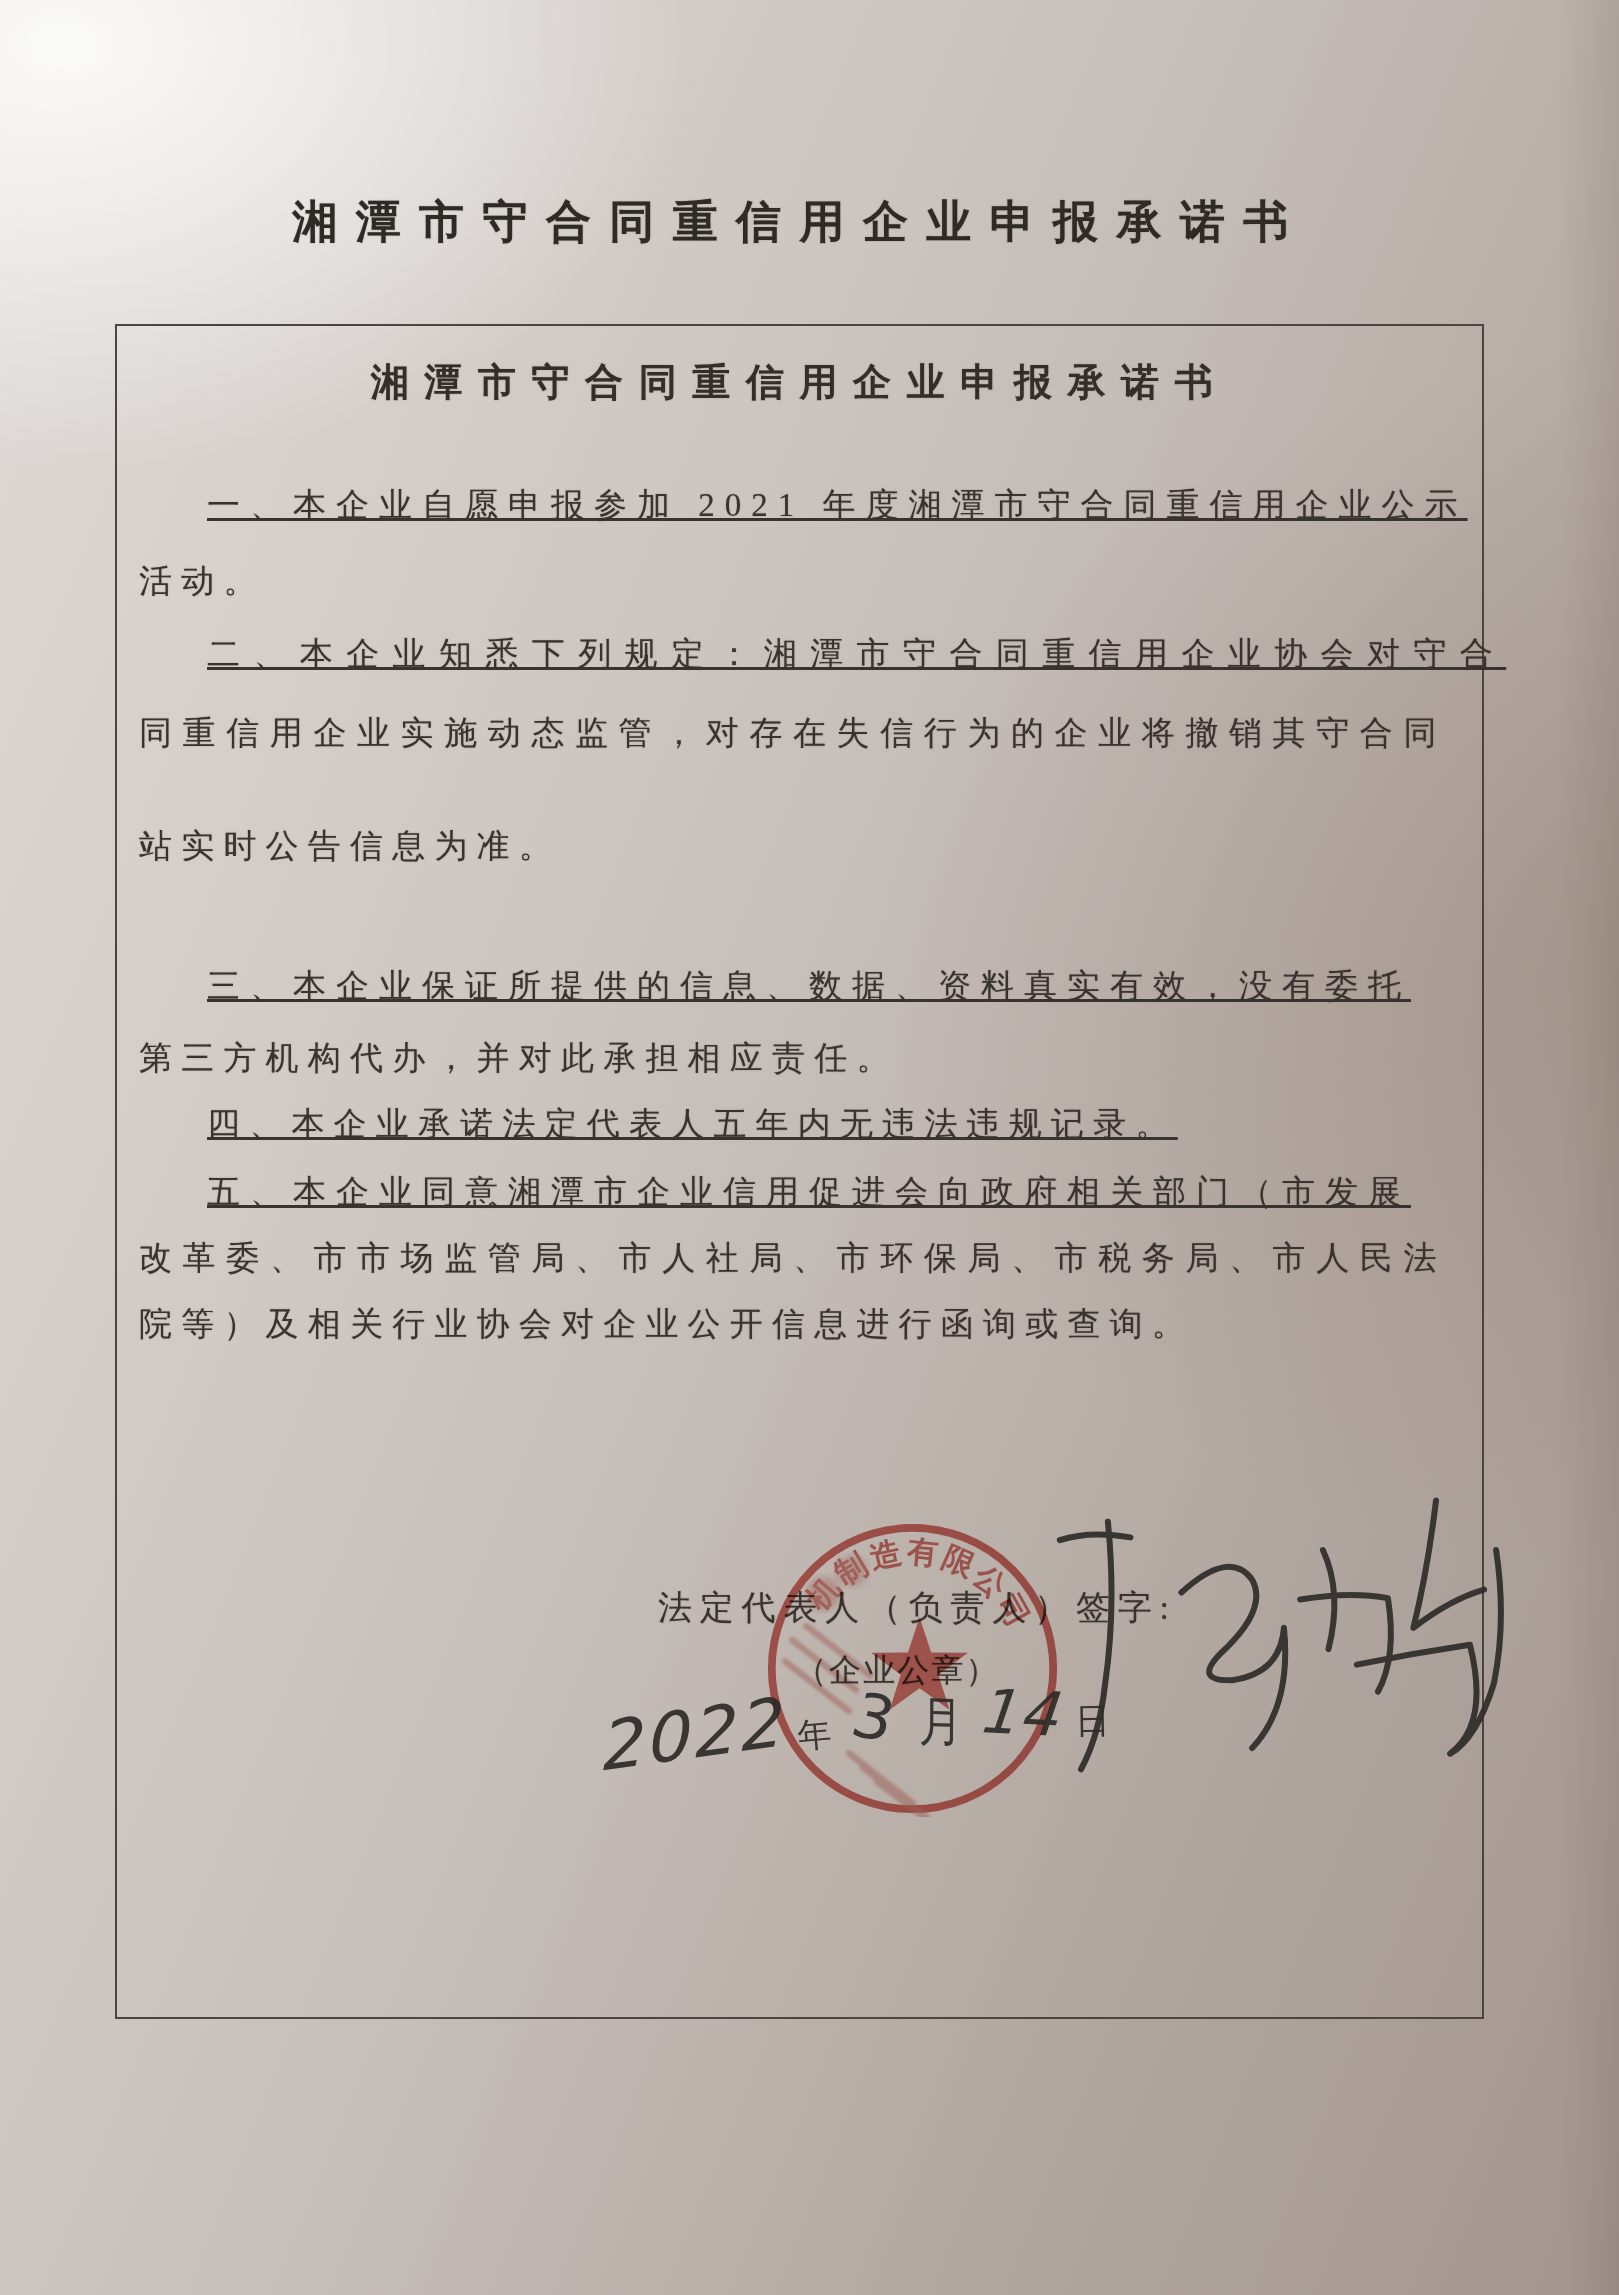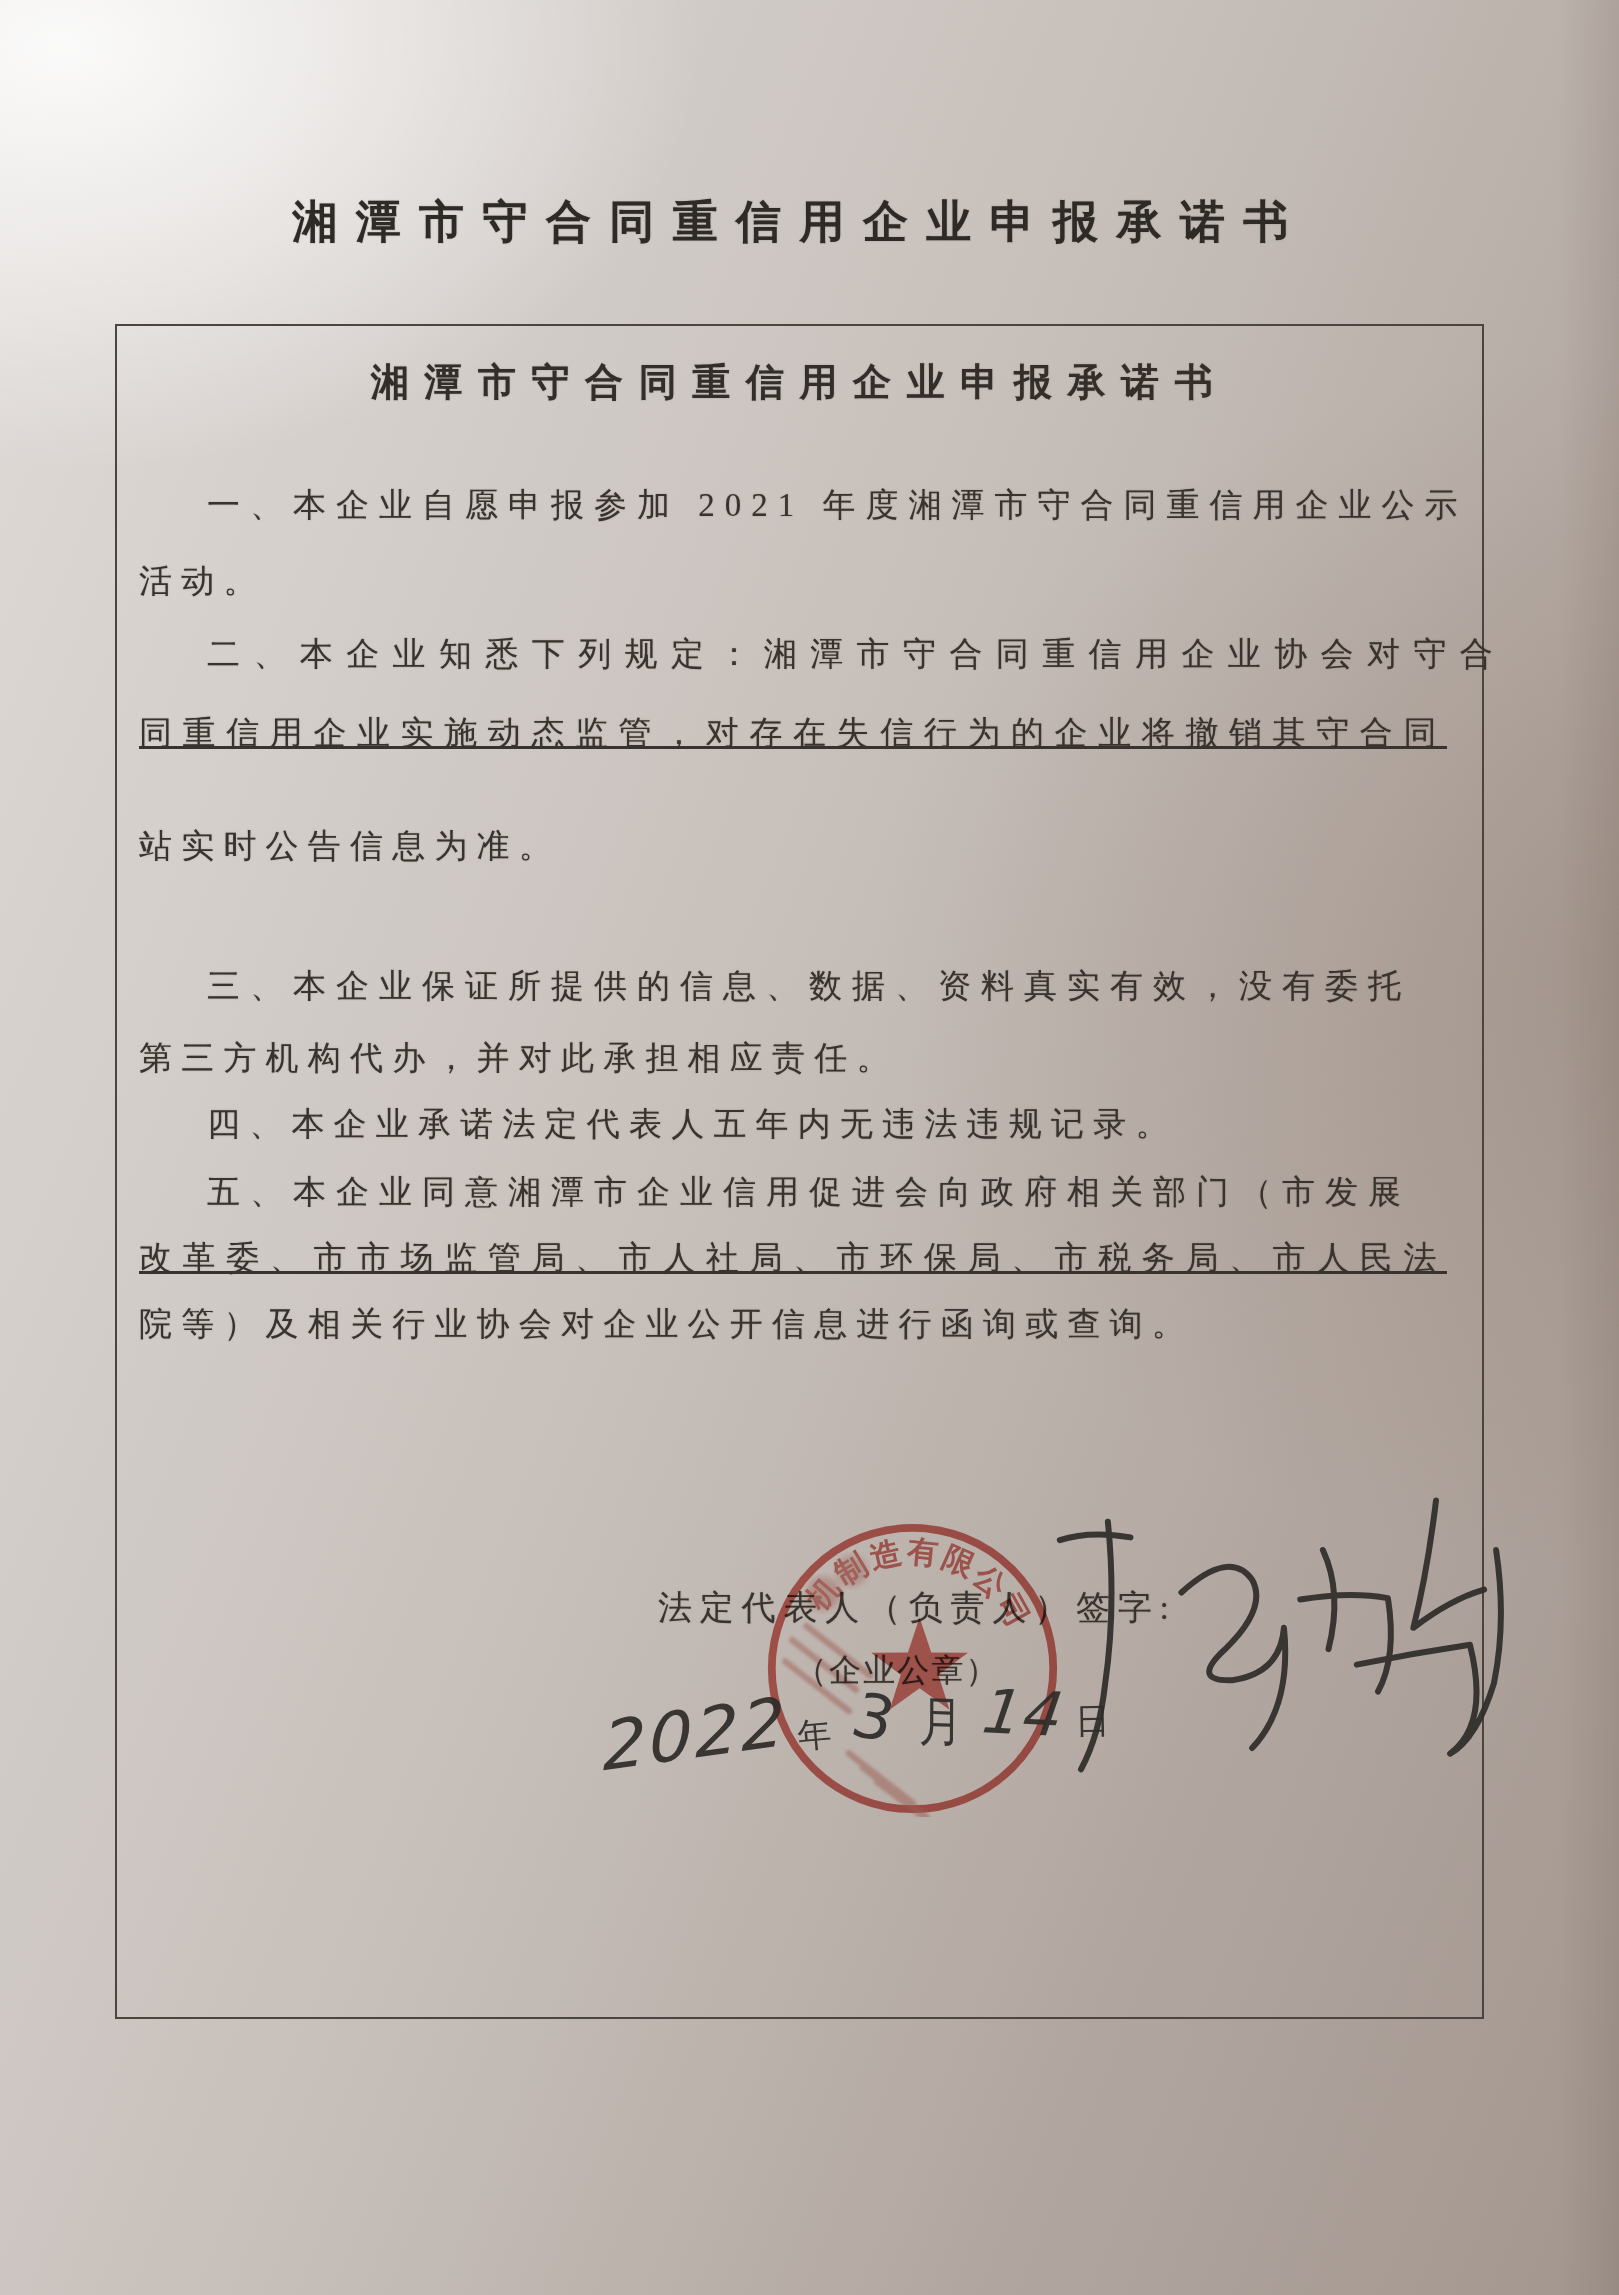--- a/index.html
+++ b/index.html
@@ -27,24 +27,24 @@
   }
   #frame-title{
     position:absolute; left:115px; top:357px; width:1369px;
     text-align:center; font-size:38px; font-weight:700; letter-spacing:15.6px;
     color:#332e2a;
   }
   .bline{
     position:absolute; left:139px; width:1352px; height:78px;
     font-size:33px; color:#38332e; white-space:nowrap;
   }
-  .ind{ text-indent:68px; }
+  .ind{ text-indent:68px;text-decoration:underline; }
   .ls13{ letter-spacing:9.2px; }
   .ls14{ letter-spacing:10px; }
-  .ls15{ letter-spacing:10.6px;text-decoration:underline; }
+  .ls15{ letter-spacing:10.6px; }
   .ls19{ letter-spacing:13.4px; }
   #sig-label{
     position:absolute; left:658px; top:1585px;
     font-size:34px; letter-spacing:7.8px; color:#38332e; white-space:nowrap;
   }
   #seal-caption{
     position:absolute; left:795px; top:1649px;
     font-size:32px; letter-spacing:2.1px; color:#3a3530; white-space:nowrap;
   }
   #seal-svg{ position:absolute; left:764px; top:1520px; mix-blend-mode:multiply; opacity:.92; }

